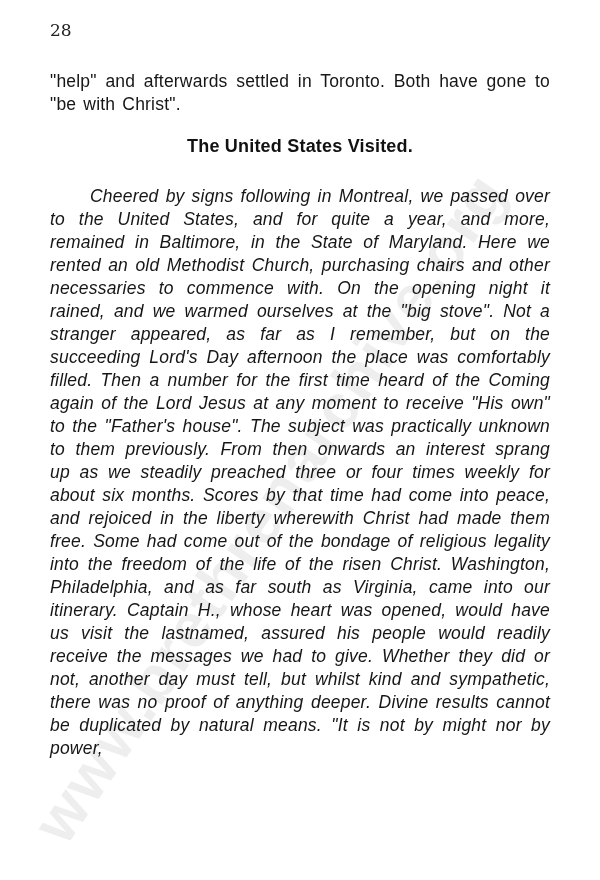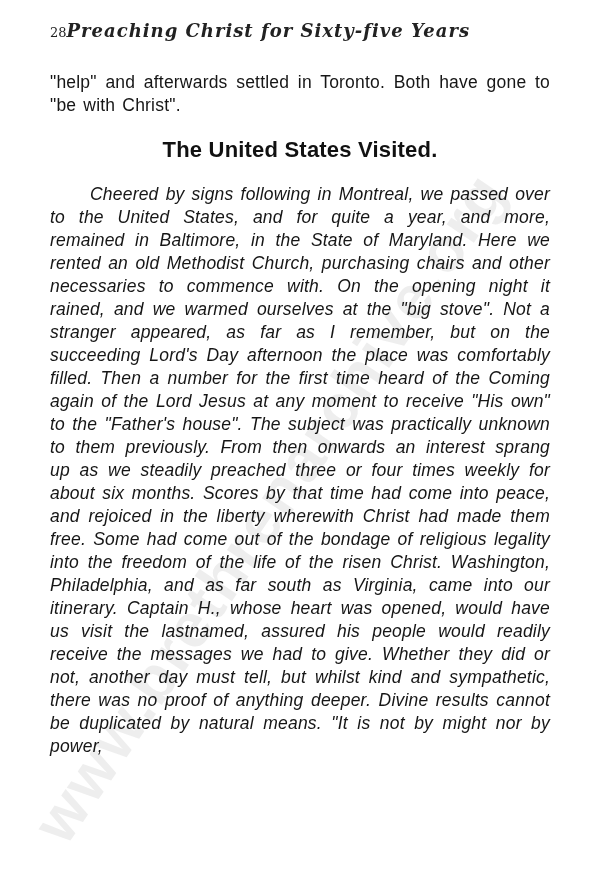--- a/index.html
+++ b/index.html
@@ -38,22 +38,23 @@
     position: relative;
     z-index: 1;
   }
   .page-header {
     display: flex;
     align-items: baseline;
     margin-bottom: 30px;
   }
   .page-number {
     font-family: "DejaVu Serif", serif;
-    font-size: 13px;
+    font-size: 17px;
     color: #222;
+    margin-right: 60px;
   }
   .header-title {
     font-family: "DejaVu Serif", serif;
     font-style: italic;
     font-weight: bold;
     font-size: 18px;
     letter-spacing: 1px;
     color: #222;
   }
   .para {
@@ -64,42 +65,41 @@
     text-align: justify;
     margin: 0 0 14px 0;
     color: #161616;
   }
   .para.first-fragment {
     margin-bottom: 20px;
   }
   .section-heading {
     text-align: center;
     font-weight: bold;
-    font-size: 22px;
+    font-size: 18px;
     letter-spacing: 0.2px;
-    margin: 0 0 20px 0;
+    margin: 0 0 28px 0;
     color: #111;
   }
   .para.indented {
     text-indent: 40px;
     font-style: italic;
   }
 </style>
 </head>
 <body>
 
 <div class="page">
 
   <div class="watermark">www.brethrenarchive.org</div>
 
   <div class="content">
 
     <div class="page-header">
       <span class="page-number">28</span>
-      <span class="header-title">Preaching Christ for Sixty-five Years</span>
     </div>
 
     <p class="para first-fragment">"help" and afterwards settled in Toronto.  Both have gone to "be with Christ".</p>
 
     <h2 class="section-heading">The United States Visited.</h2>
 
     <p class="para indented">Cheered by signs following in Montreal, we passed over to the United States, and for quite a year, and more, remained in Baltimore, in the State of Maryland.  Here we rented an old Methodist Church, purchasing chairs and other necessaries to commence with.  On the opening night it rained, and we warmed ourselves at the "big stove".  Not a stranger appeared, as far as I remember, but on the succeeding Lord's Day afternoon the place was comfortably filled.  Then a number for the first time heard of the Coming again of the Lord Jesus at any moment to receive "His own" to the "Father's house".  The subject was practically unknown to them previously.  From then onwards an interest sprang up as we steadily preached three or four times weekly for about six months.  Scores by that time had come into peace, and rejoiced in the liberty wherewith Christ had made them free.  Some had come out of the bondage of religious legality into the freedom of the life of the risen Christ.  Washington, Philadelphia, and as far south as Virginia, came into our itinerary.  Captain H., whose heart was opened, would have us visit the lastnamed, assured his people would readily receive the messages we had to give.  Whether they did or not, another day must tell, but whilst kind and sympathetic, there was no proof of anything deeper.  Divine results cannot be duplicated by natural means.  "It is not by might nor by power,</p>
 
   </div>
 

